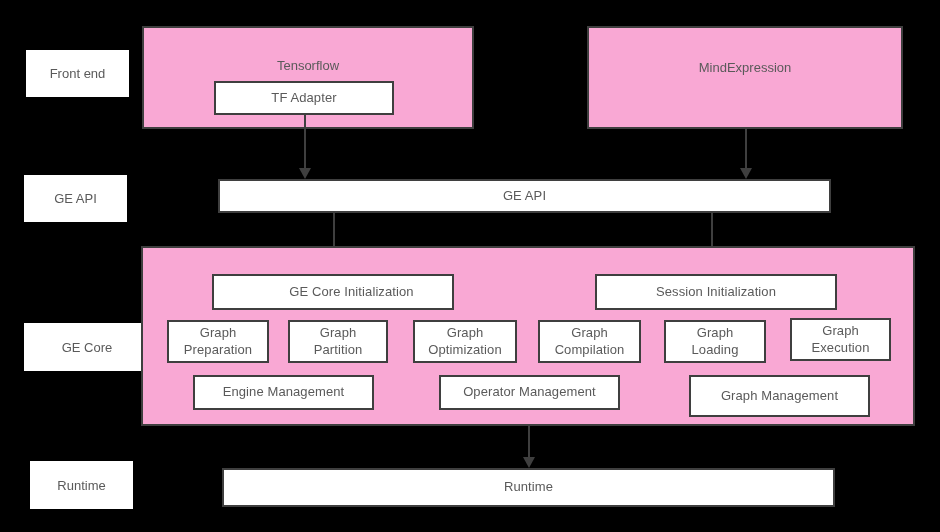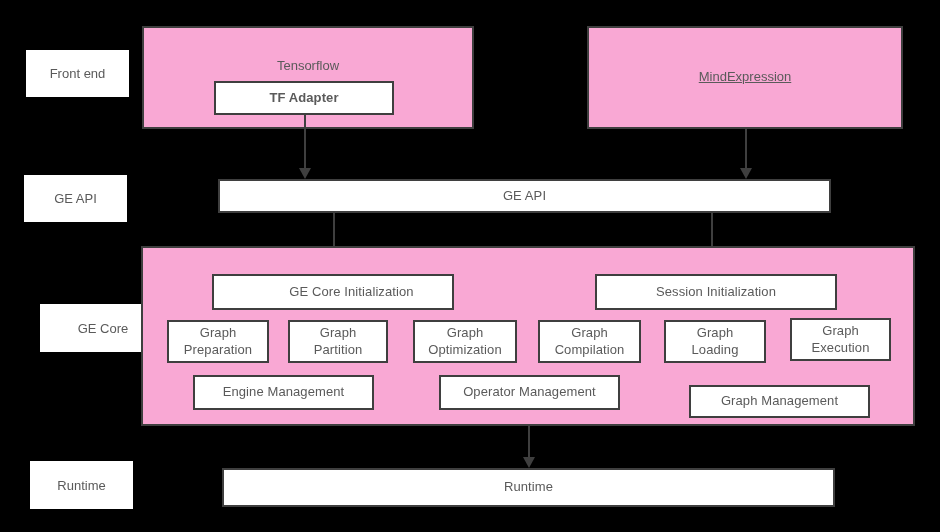--- a/index.html
+++ b/index.html
@@ -83,38 +83,38 @@
 <div id="canvas">
 
   <div class="label-box" style="left:26px; top:50px; width:103px; height:47px;">
     <span>Front end</span>
   </div>
 
   <div class="label-box" style="left:24px; top:175px; width:103px; height:47px;">
     <span>GE API</span>
   </div>
 
-  <div class="label-box" style="left:24px; top:304px; width:126px; height:48px;margin-left:16px;">
+  <div class="label-box" style="left:24px; top:323px; width:126px; height:48px;">
     <span>GE Core</span>
   </div>
 
   <div class="label-box" style="left:30px; top:461px; width:103px; height:48px;">
     <span>Runtime</span>
   </div>
 
   <div class="group-box" style="left:142px; top:26px; width:332px; height:103px;">
     <div class="group-title" style="top:30px;">Tensorflow</div>
   </div>
 
-  <div class="box" style="left:214px; top:81px; width:180px; height:34px;font-weight:bold;">
+  <div class="box" style="left:214px; top:81px; width:180px; height:34px;">
     <span>TF Adapter</span>
   </div>
 
   <div class="group-box" style="left:587px; top:26px; width:316px; height:103px;">
-    <div class="group-title" style="top:41px;text-decoration:underline;">MindExpression</div>
+    <div class="group-title" style="top:32px;">MindExpression</div>
   </div>
 
   <div class="arrow" style="left:304px; top:115px; height:64px;">
     <div class="shaft" style="height:53px;"></div>
     <div class="head" style="top:53px;"></div>
   </div>
 
   <div class="arrow" style="left:745px; top:129px; height:50px;">
     <div class="shaft" style="height:39px;"></div>
     <div class="head" style="top:39px;"></div>
@@ -175,21 +175,21 @@
   </div>
 
   <div class="box" style="left:193px; top:375px; width:181px; height:35px;justify-content:center;">
     <span>Engine Management</span>
   </div>
 
   <div class="box" style="left:439px; top:375px; width:181px; height:35px;">
     <span>Operator Management</span>
   </div>
 
-  <div class="box" style="left:689px; top:385px; width:181px; height:33px;text-align:right;">
+  <div class="box" style="left:689px; top:375px; width:181px; height:42px;text-align:right;">
     <span>Graph Management</span>
   </div>
 
   <div class="arrow" style="left:528px; top:426px; height:42px;">
     <div class="shaft" style="height:31px;"></div>
     <div class="head" style="top:31px;"></div>
   </div>
 
   <div class="box" style="left:222px; top:468px; width:613px; height:39px;">
     <span>Runtime</span>

